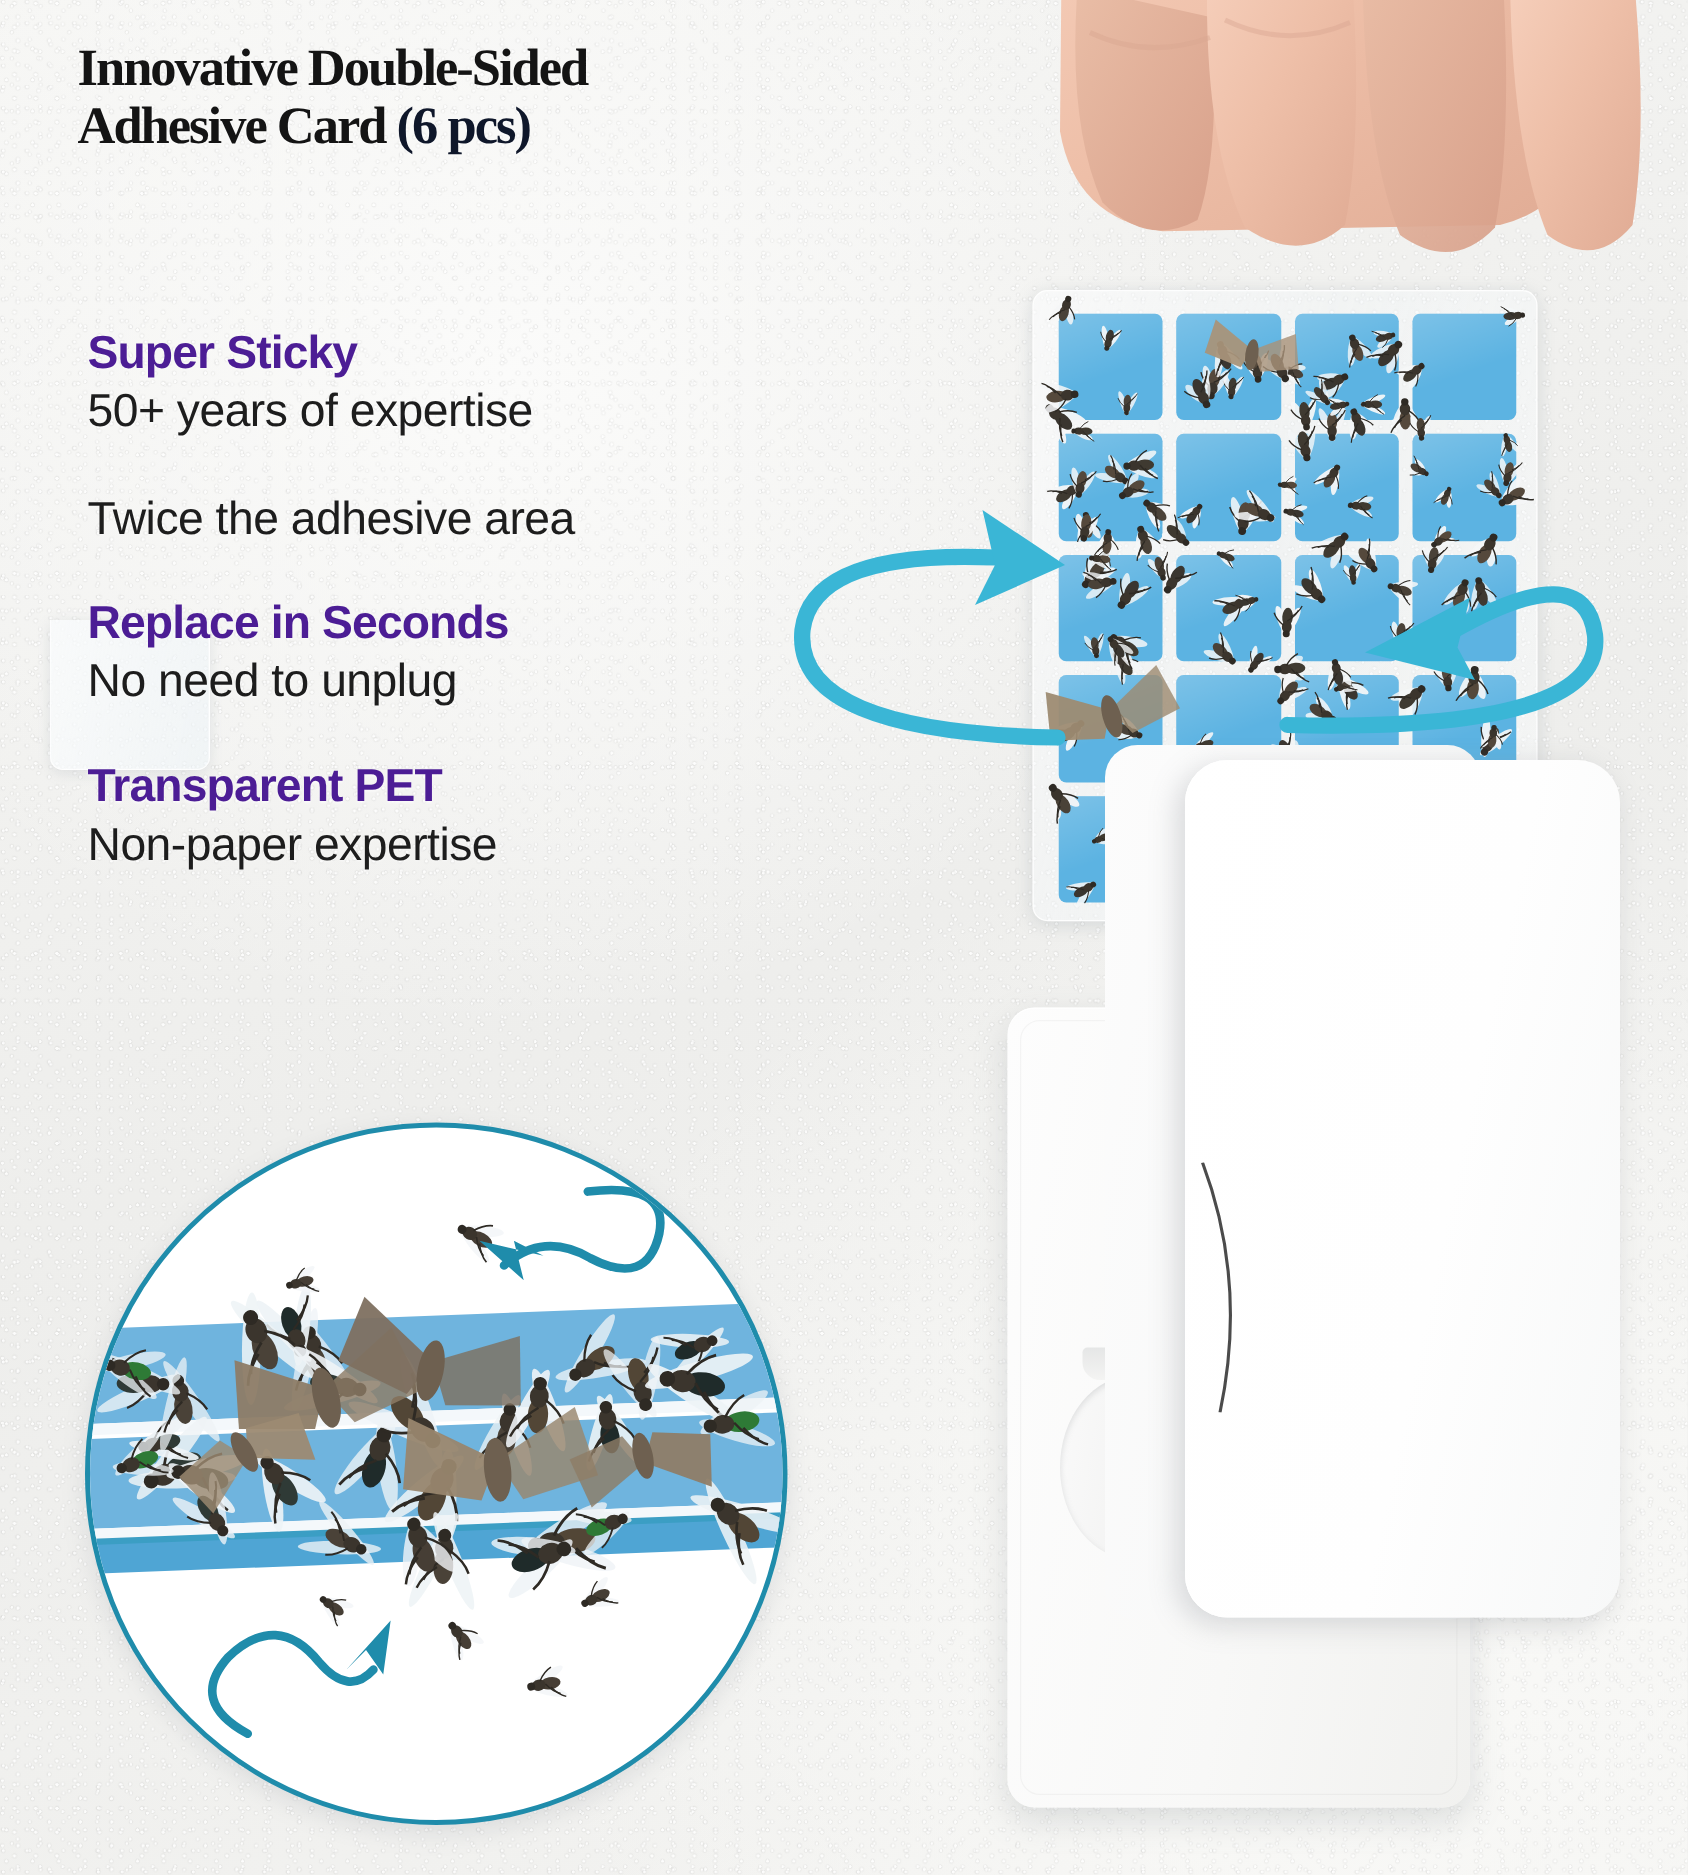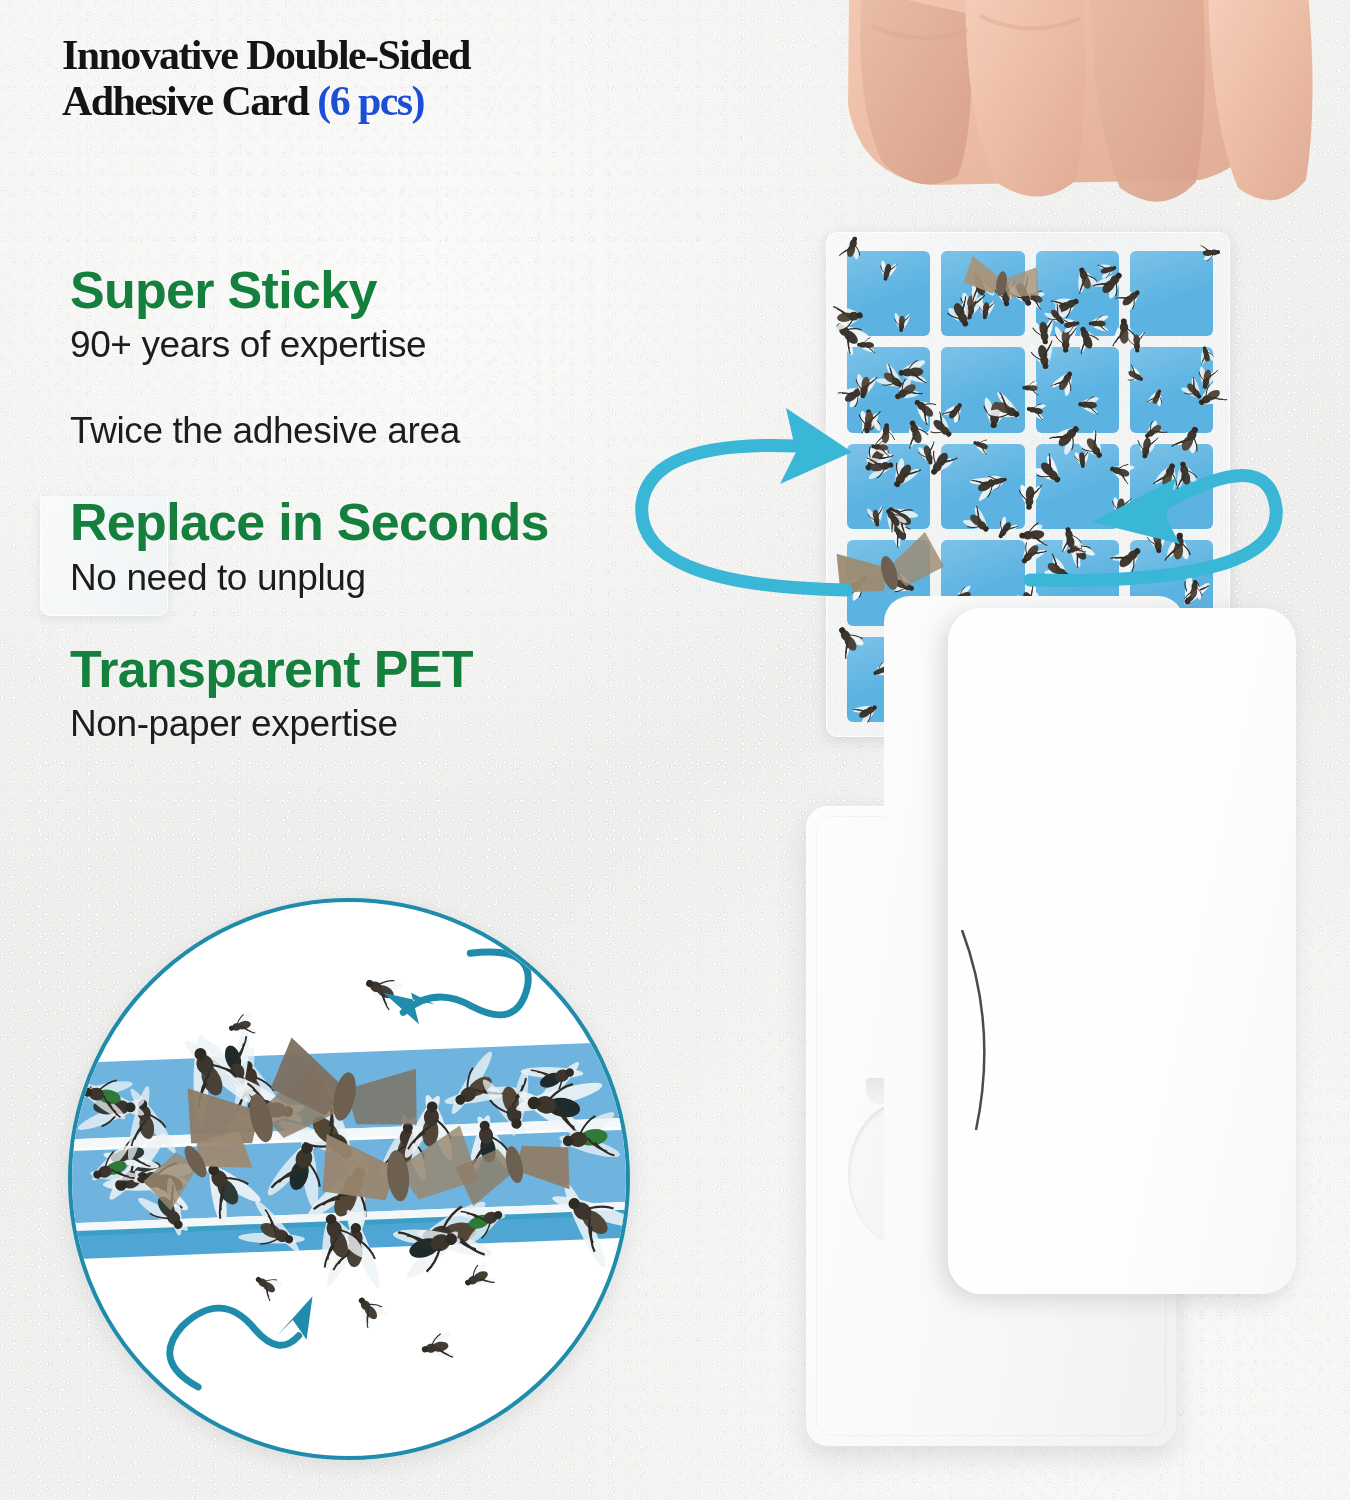--- a/index.html
+++ b/index.html
@@ -37,30 +37,30 @@
   
   #headline{
     position:absolute; left:62px; top:32px; width:880px;
     font-size:42px; font-weight:700; line-height:1.10;
     letter-spacing:-1.6px; color:#141414;
     font-family:Liberation Serif, serif;
     text-shadow:0 1px 2px rgba(255,255,255,.65);
     z-index:30;
   }
   #headline .l2{ display:block; }
-  #headline .pcs{ color:#1d4ed8; }
+  #headline .pcs{ color:#0f172a; }
 
   
   #features{
     position:absolute; left:70px; top:262px; width:650px; z-index:30;
   }
   .feat{ margin-bottom:42px; }
   .feat:last-child{ margin-bottom:6px; }
   .feat-title{
-    font-size:52px; font-weight:700; color:#15803d;
+    font-size:37px; font-weight:700; color:#4c1d95;
     letter-spacing:-.7px; line-height:1.08;
     text-shadow:0 1px 2px rgba(255,255,255,.6);
   }
   .feat-sub{
     font-size:37px; font-weight:400; color:#1d1d1d;
     letter-spacing:-.4px; line-height:1.18; margin-top:5px;
     text-shadow:0 1px 2px rgba(255,255,255,.55);
   }
 
   
@@ -177,21 +177,21 @@
 
 <h1 id="headline">
   <span class="l1">Innovative Double-Sided</span>
   <span class="l2"><span>Adhesive Card </span><span class="pcs">(6 pcs)</span></span>
 </h1>
 
 <div id="features">
 
   <div class="feat">
     <div class="feat-title">Super Sticky</div>
-    <div class="feat-sub">90+ years of expertise</div>
+    <div class="feat-sub">50+ years of expertise</div>
   </div>
 
   <div class="feat">
     <div class="feat-sub">Twice the adhesive area</div>
   </div>
 
   <div class="feat">
     <div class="feat-title">Replace in Seconds</div>
     <div class="feat-sub">No need to unplug</div>
   </div>

